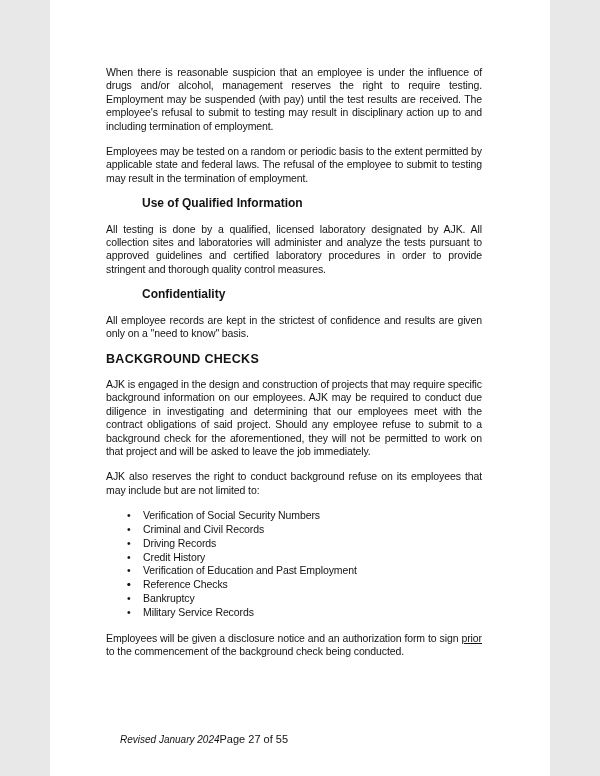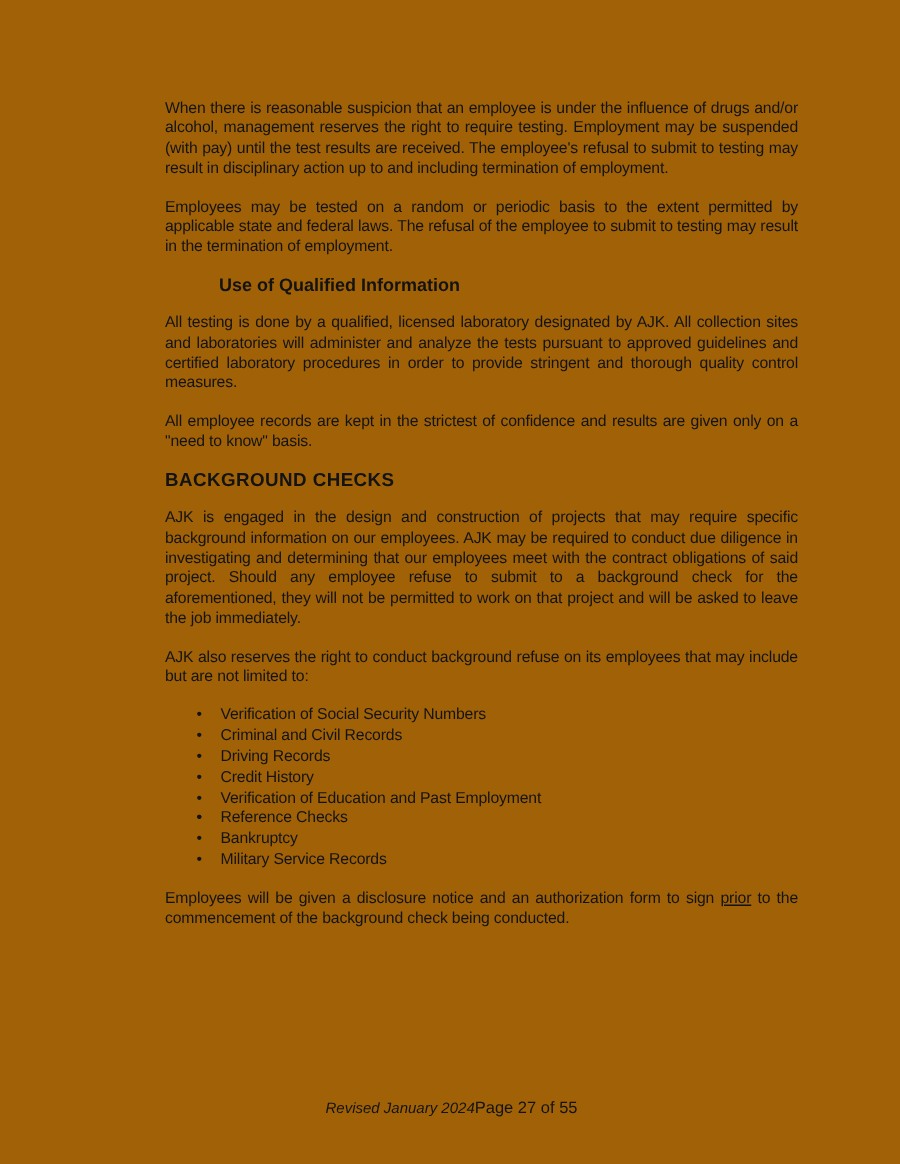--- a/index.html
+++ b/index.html
@@ -1,23 +1,23 @@
 <!DOCTYPE html>
 <html><head>
 <meta charset="utf-8">
 <style>
   html, body { margin: 0; padding: 0; background: #e8e8e8; }
   .page {
     position: relative;
-    width: 600px;
+    width: 500px;
     height: 776px;
     margin: 0 auto;
-    background: #a16207;
+    background: #ffffff;
     box-sizing: border-box;
-    padding: 66px 68px 0 110px;
+    padding: 66px 68px 0 56px;
     font-family: "Liberation Sans", sans-serif;
     font-size: 10.5px;
     line-height: 13.4px;
     color: #131313;
     overflow: hidden;
   }
   .para {
     margin: 0 0 12px 0;
     text-align: justify;
     letter-spacing: -0.1px;
@@ -51,21 +51,21 @@
     left: 21px;
     top: 0;
   }
   .underlined { text-decoration: underline; }
   .footer {
     position: absolute;
     left: 70px;
     right: 68px;
     top: 733px;
     display: flex;
-    justify-content: center;
+    justify-content: flex-start;
     align-items: baseline;
   }
   .footer-revised {
     font-style: italic;
     font-size: 10px;
   }
   .footer-page {
     font-size: 11px;
   }
 </style>
@@ -76,20 +76,21 @@
 
   <p class="para">When there is reasonable suspicion that an employee is under the influence of drugs and/or alcohol, management reserves the right to require testing.  Employment may be suspended (with pay) until the test results are received.  The employee's refusal to submit to testing may result in disciplinary action up to and including termination of employment.</p>
 
 
   <p class="para">Employees may be tested on a random or periodic basis to the extent permitted by applicable state and federal laws.  The refusal of the employee to submit to testing may result in the termination of employment.</p>
 
   <h2 class="subheading">Use of Qualified Information</h2>
 
   <p class="para">All testing is done by a qualified, licensed laboratory designated by AJK.  All collection sites and laboratories will administer and analyze the tests pursuant to approved guidelines and certified laboratory procedures in order to provide stringent and thorough quality control measures.</p>
 
+  <h2 class="subheading">Confidentiality</h2>
 
   <p class="para">All employee records are kept in the strictest of confidence and results are given only on a "need to know" basis.</p>
 
   <h1 class="main-heading">BACKGROUND CHECKS</h1>
 
   <p class="para">AJK is engaged in the design and construction of projects that may require specific background information on our employees.  AJK may be required to conduct due diligence in investigating and determining that our employees meet with the contract obligations of said project.  Should any employee refuse to submit to a background check for the aforementioned, they will not be permitted to work on that project and will be asked to leave the job immediately.</p>
 
   <p class="para">AJK also reserves the right to conduct background refuse on its employees that may include but are not limited to:</p>
 
   <ul class="bullet-list">

